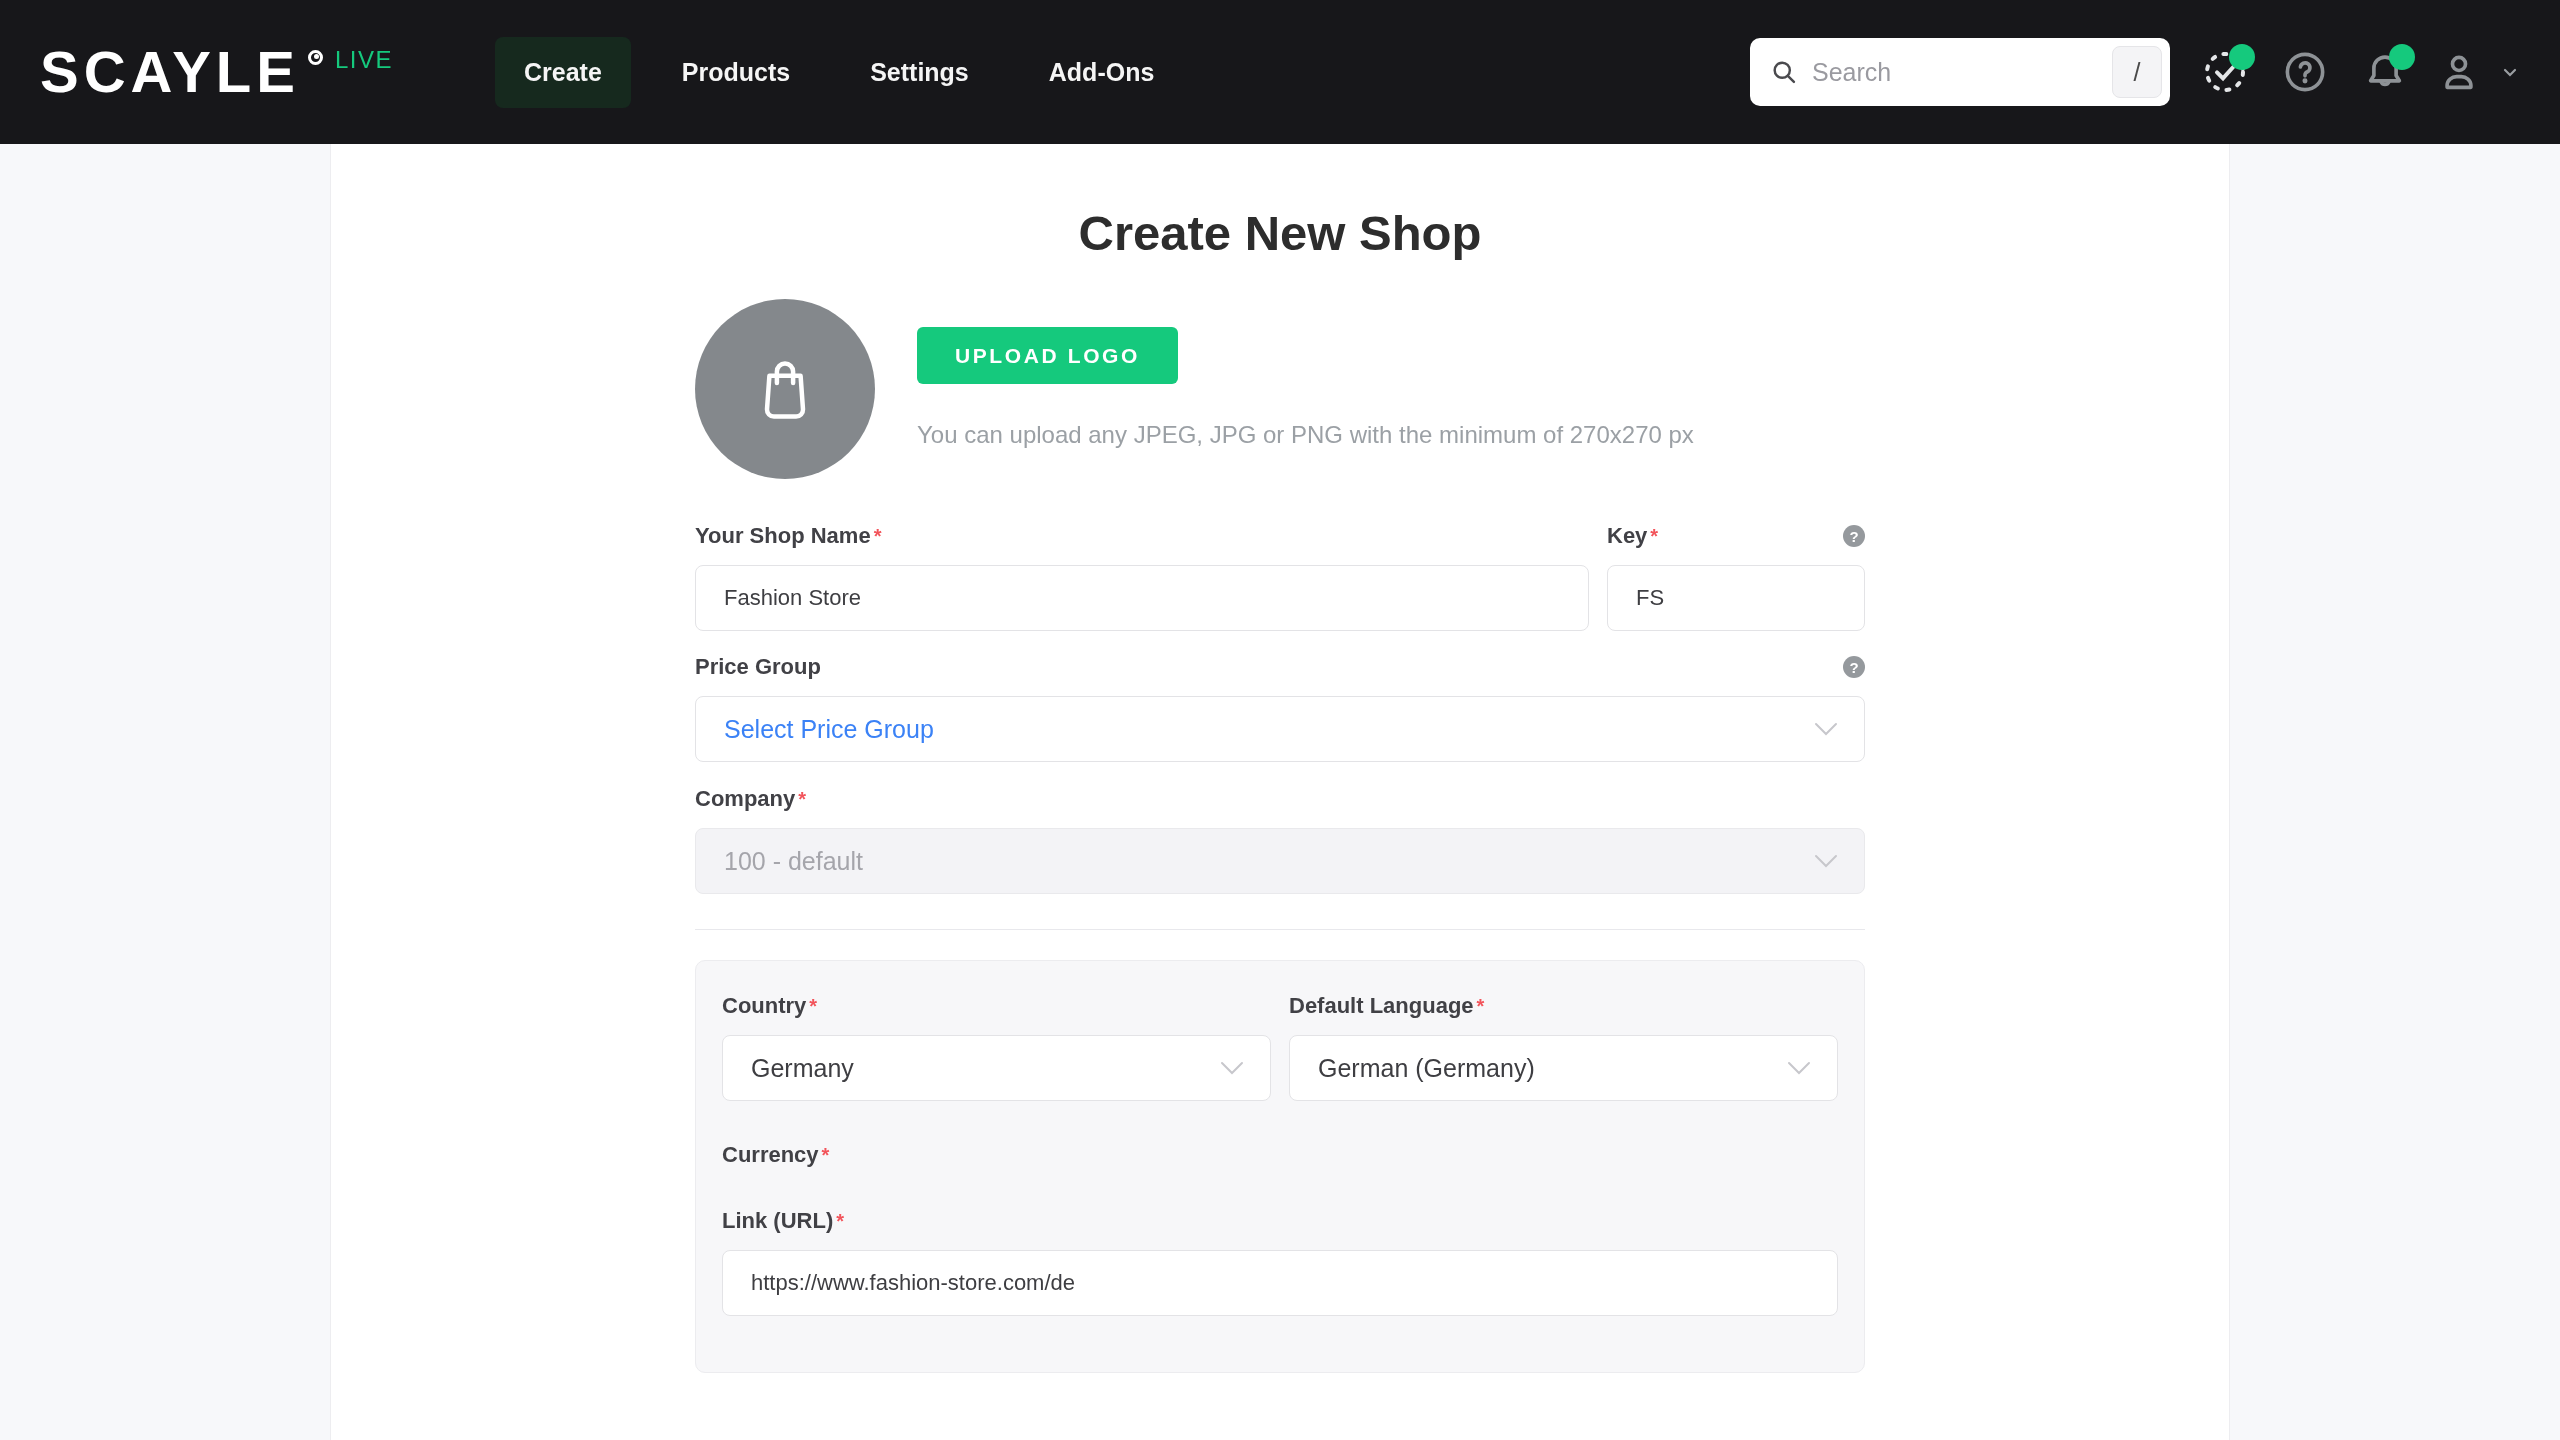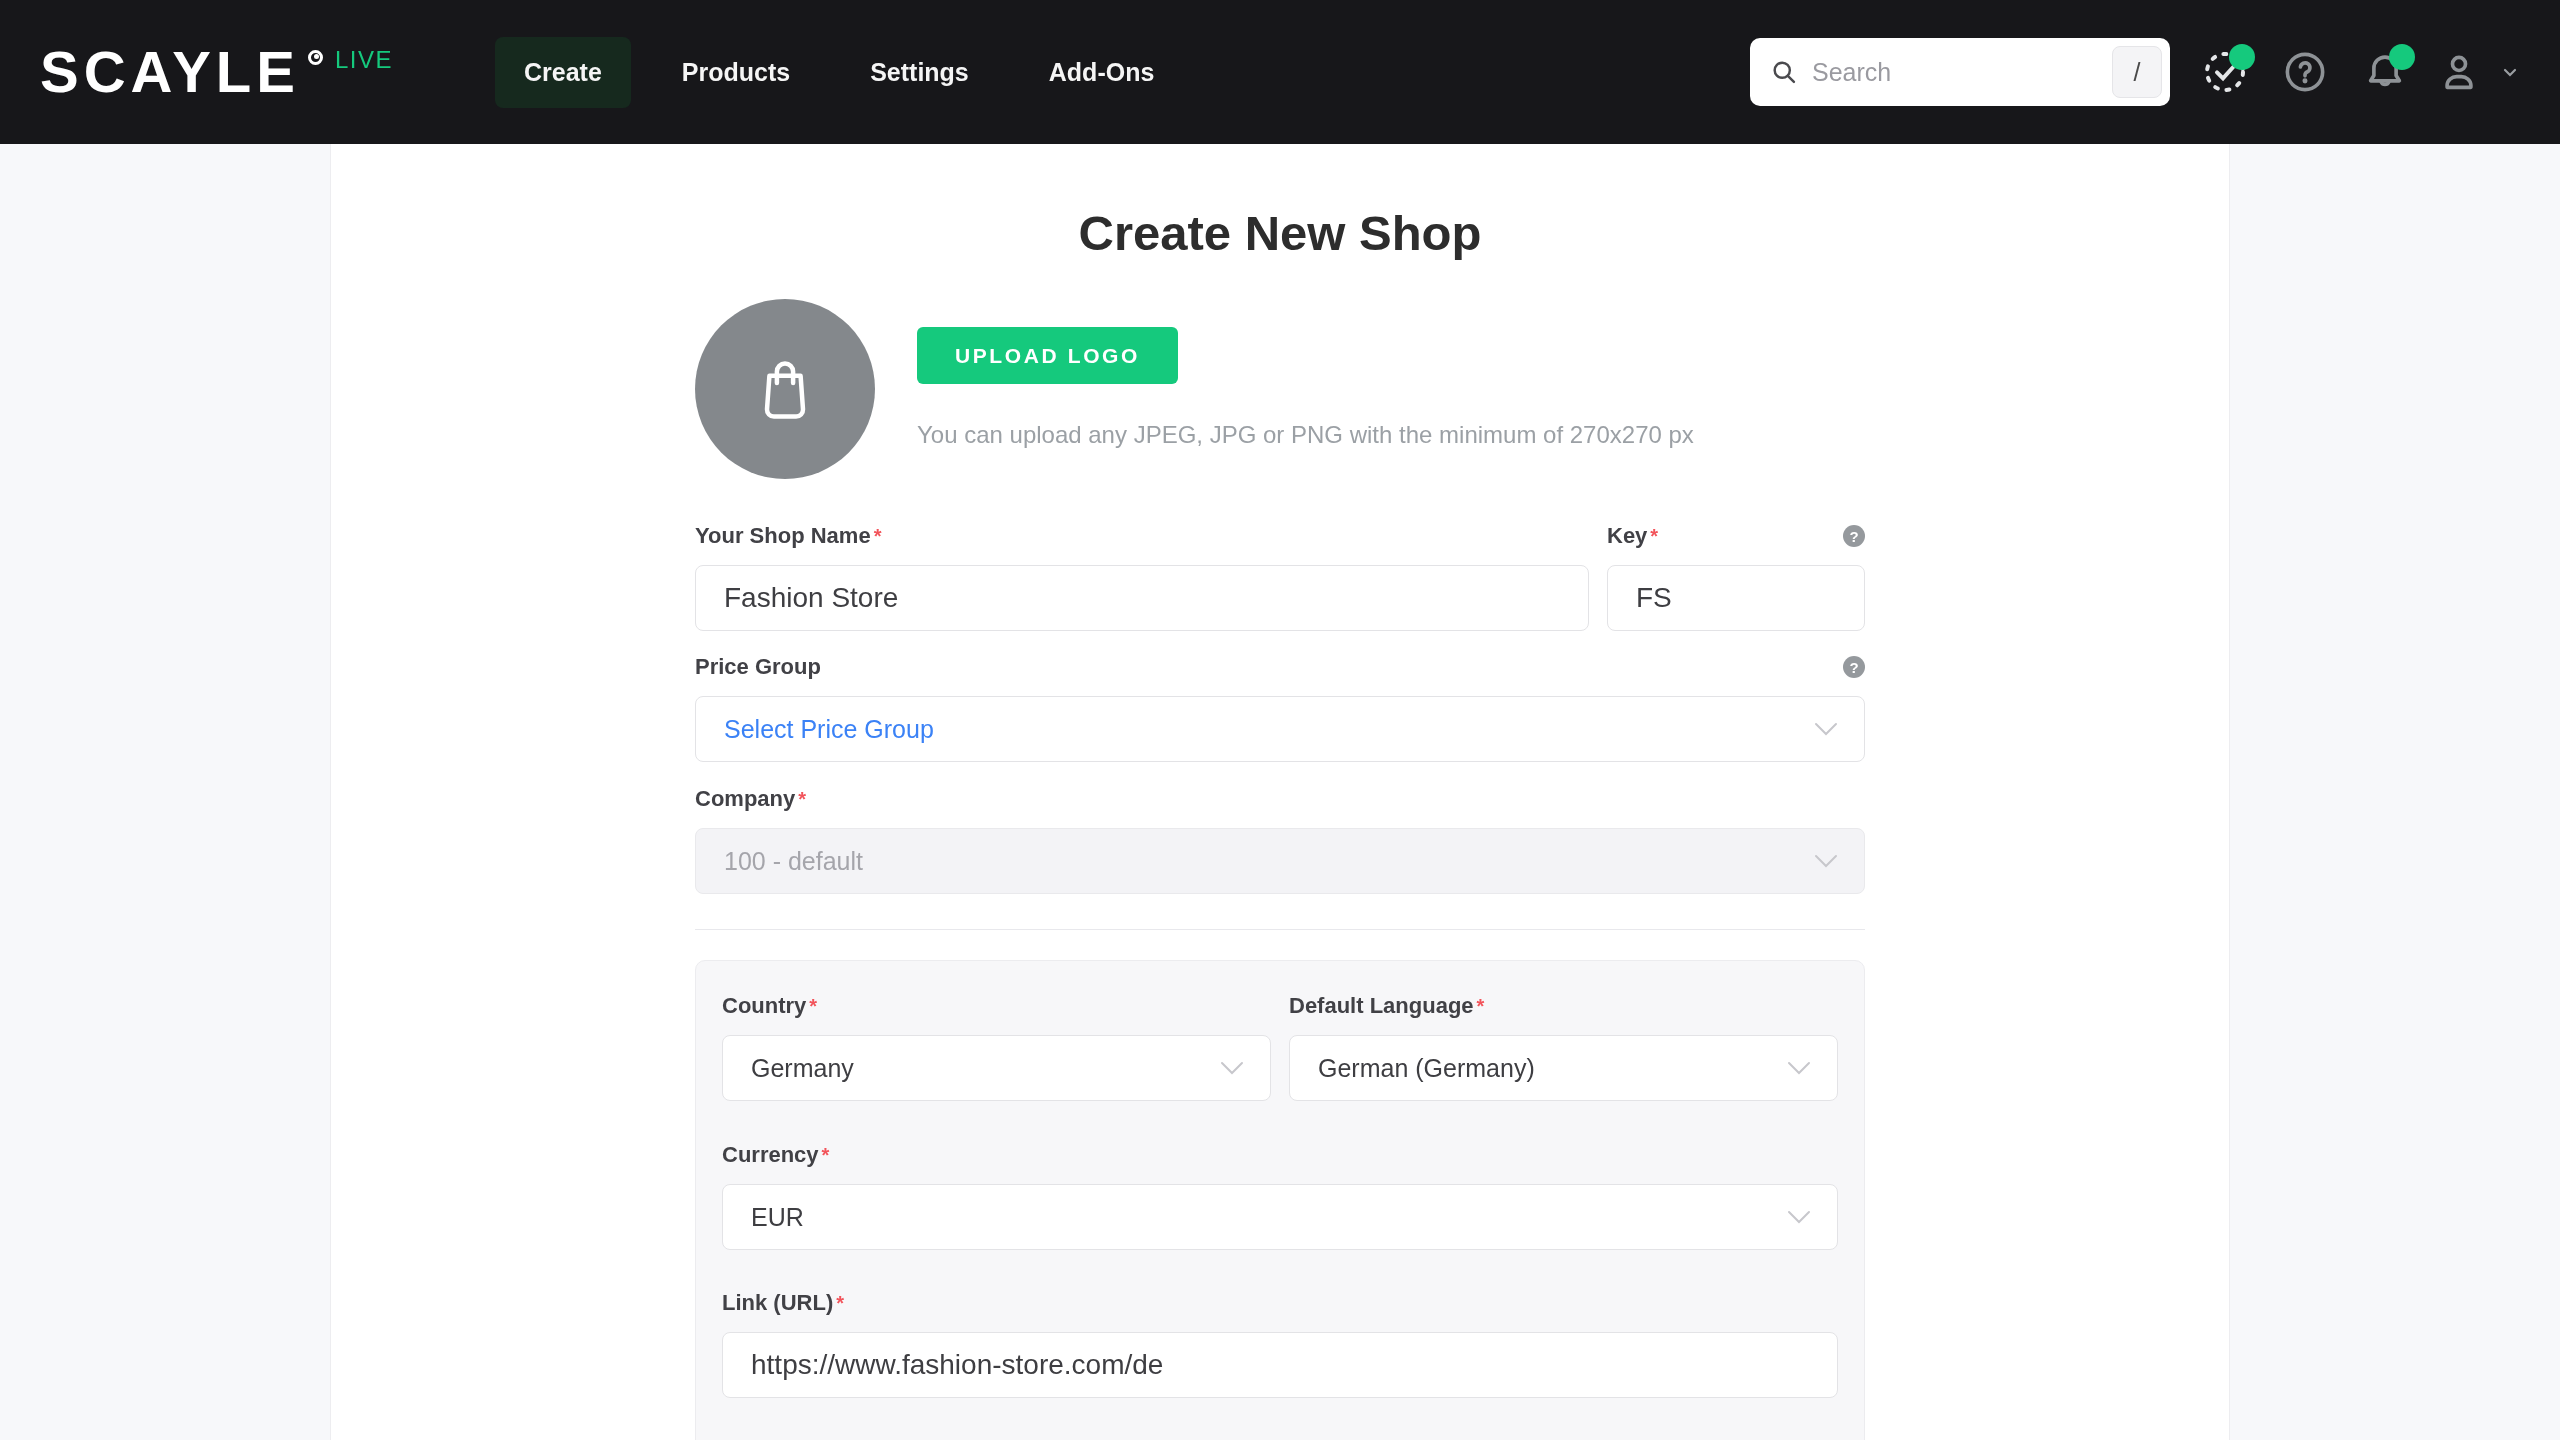--- a/index.html
+++ b/index.html
@@ -218,21 +218,21 @@
     cursor: pointer;
   }
 
   .text-input {
     width: 100%;
     height: 66px;
     border: 1px solid #e3e3e6;
     border-radius: 8px;
     padding: 8px 28px;
     font-family: "Liberation Sans", sans-serif;
-    font-size: 28px;
+    font-size: 22px;
     color: #3e3e42;
     background: #fff;
     outline: none;
   }
   .select {
     width: 100%;
     height: 66px;
     border: 1px solid #e3e3e6;
     border-radius: 8px;
     padding: 0 24px 0 28px;
@@ -433,26 +433,20 @@
         </div>
       </div>
 
       <div class="card-block-2">
         <div class="label-row">
           <span class="field-label">
             <span>Currency</span>
               <span class="req">*</span>
           </span>
         </div>
-        <div class="select">
-          <span>EUR</span>
-          <svg class="chev" width="28" height="18" viewBox="0 0 28 18" fill="none" stroke="#c7c7cc" stroke-width="2" stroke-linecap="round">
-              <polyline points="4 4, 14 14, 24 4"></polyline>
-            </svg>
-        </div>
       </div>
 
       <div class="card-block-3">
         <div class="label-row">
           <span class="field-label">
             <span>Link (URL)</span>
               <span class="req">*</span>
           </span>
         </div>
         <input class="text-input" value="https://www.fashion-store.com/de" style="">

